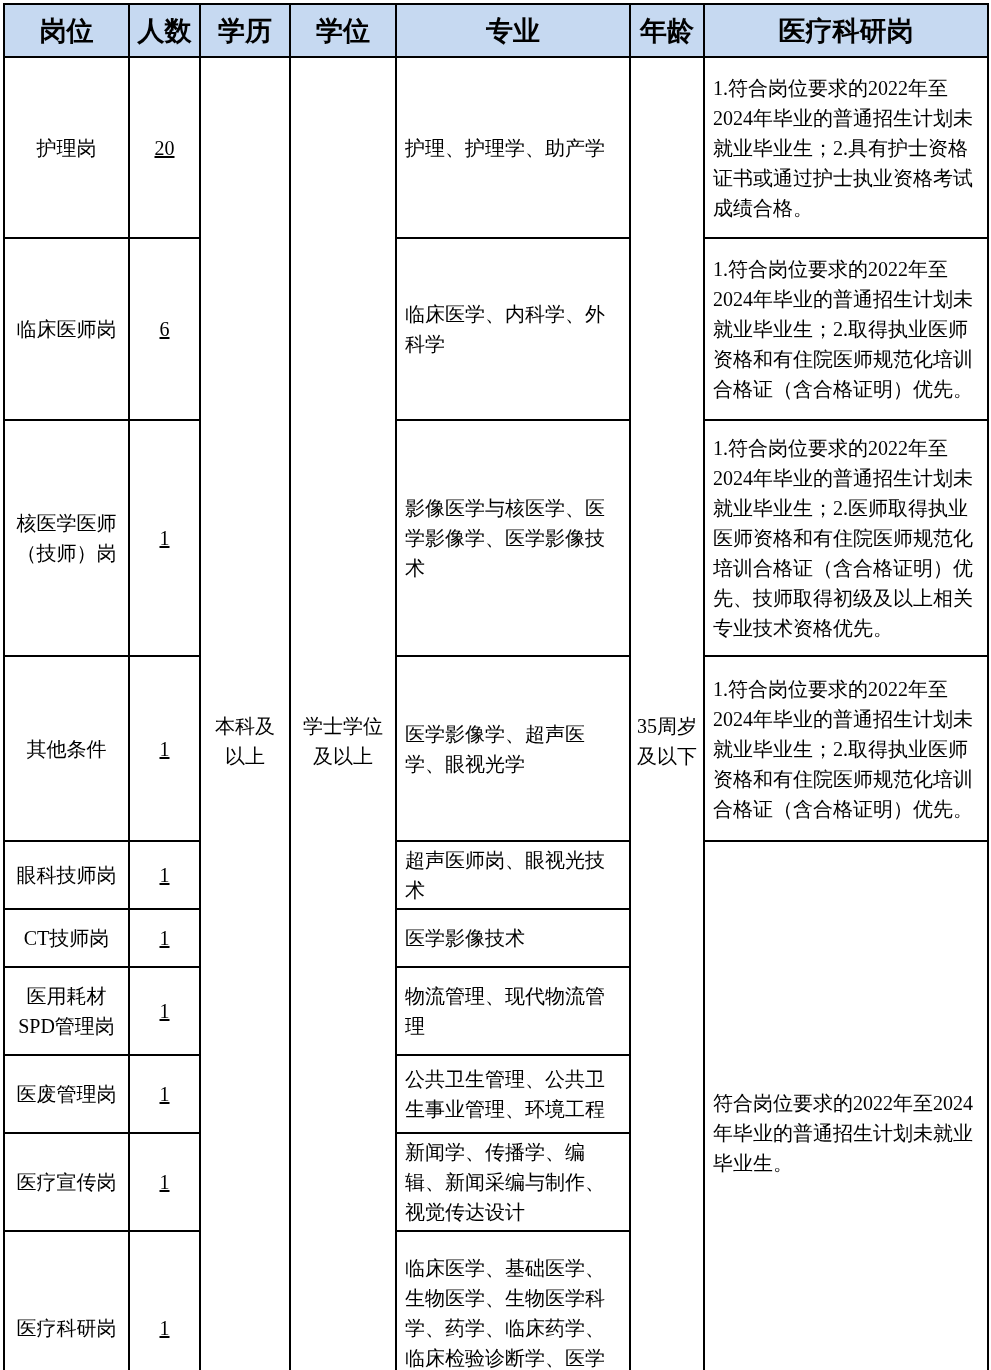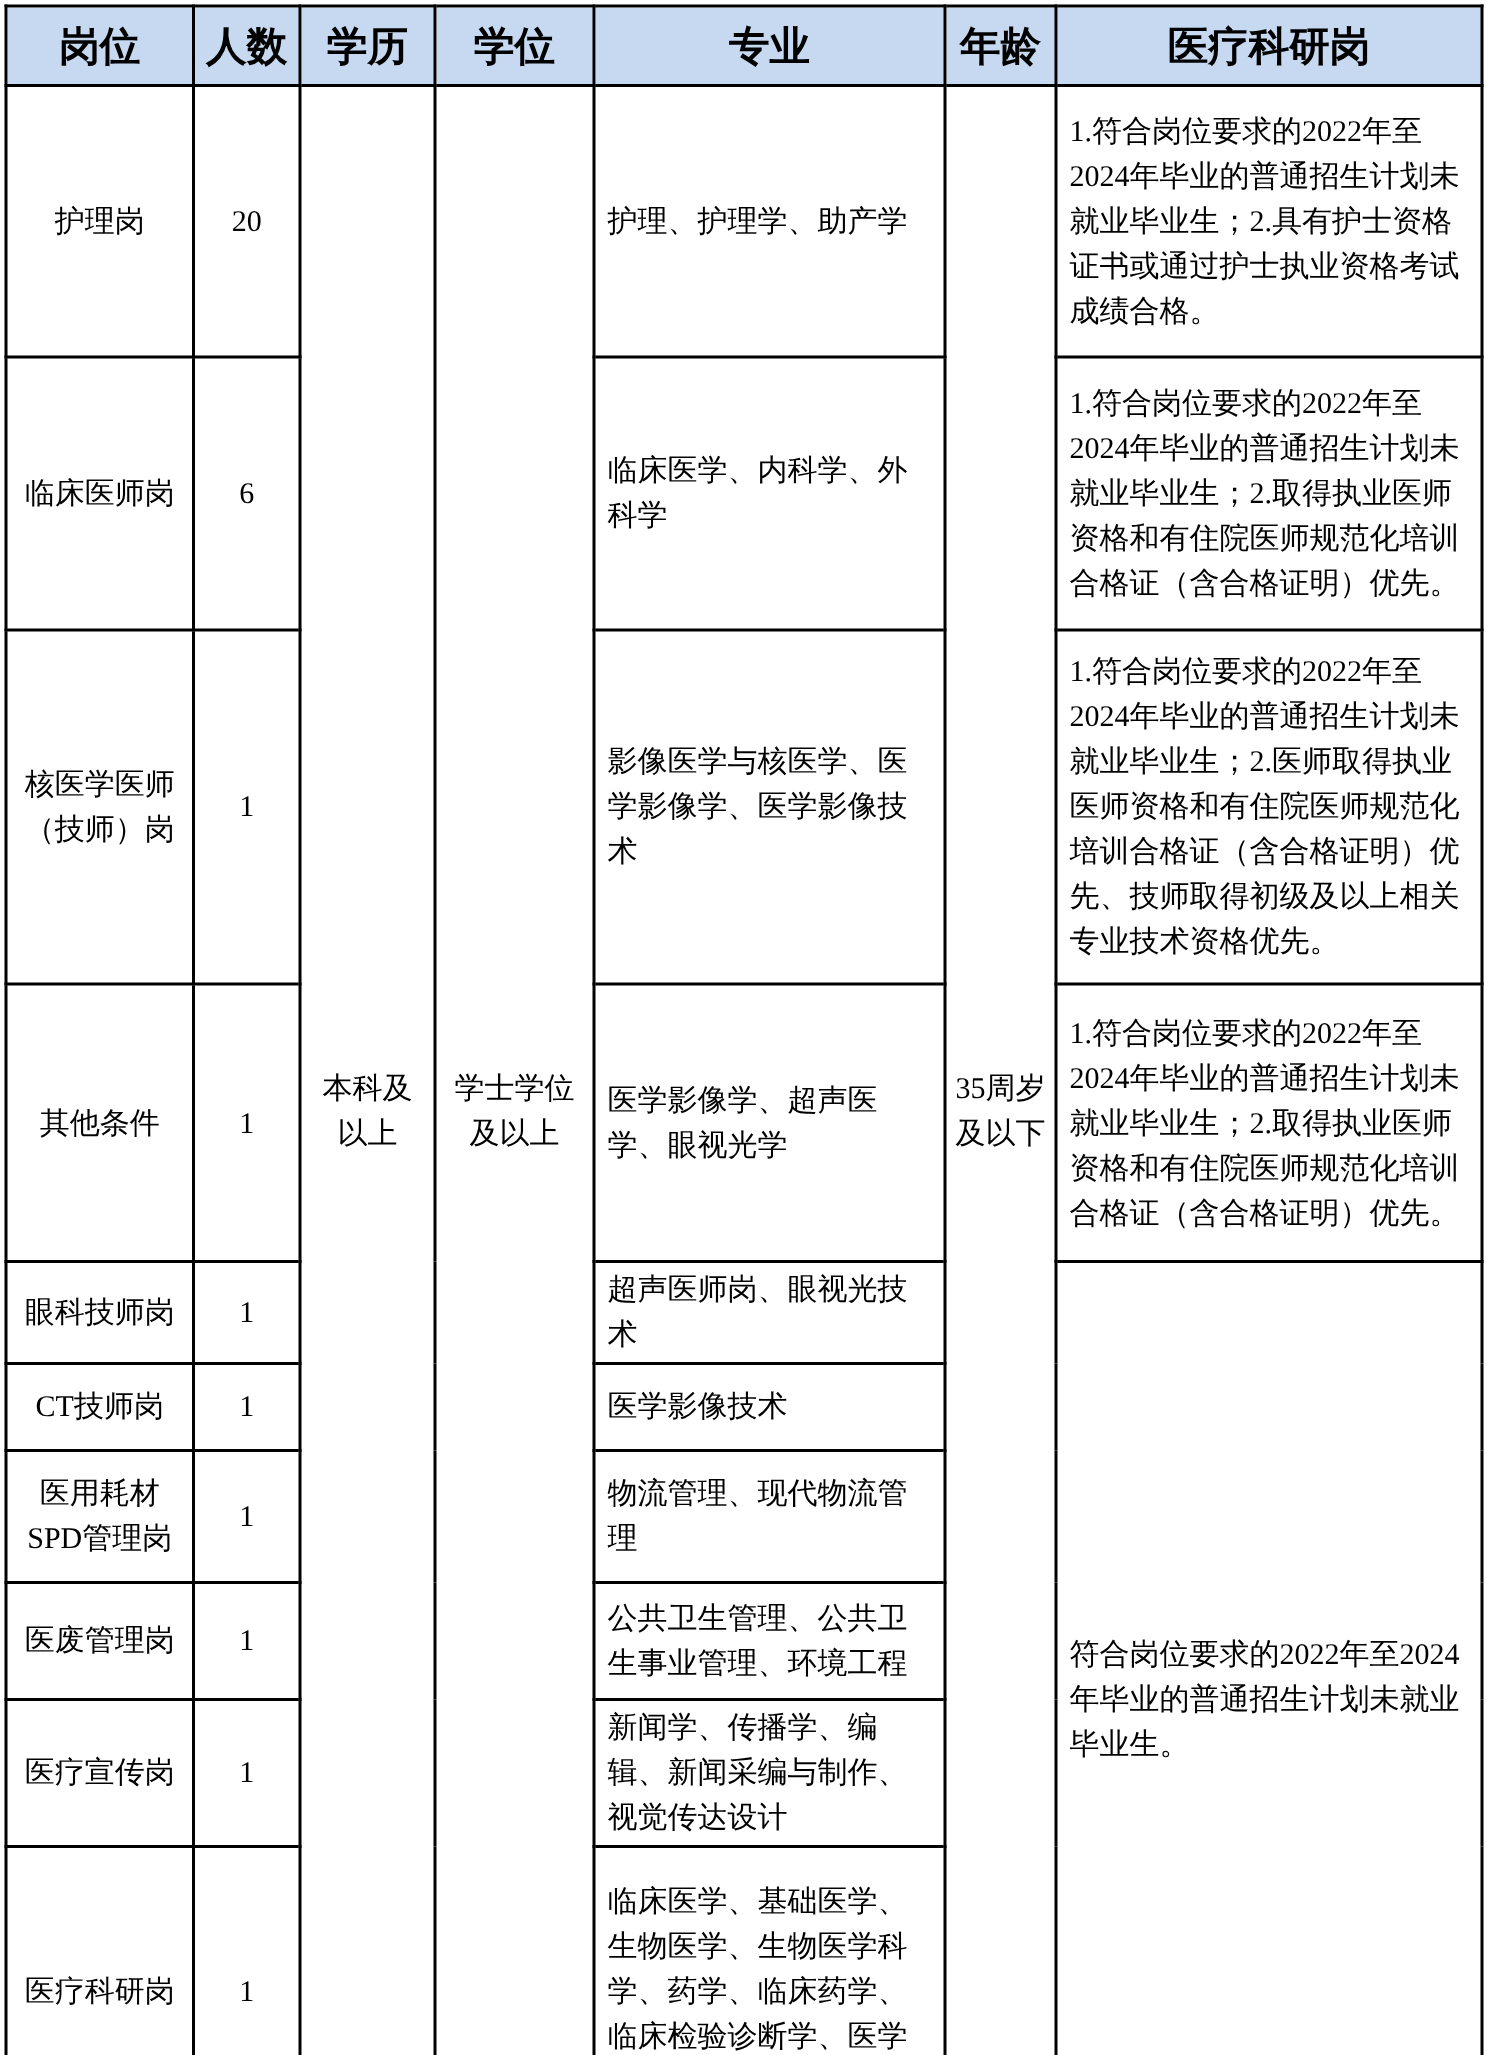--- a/index.html
+++ b/index.html
@@ -42,20 +42,21 @@
   td.c-pos {
     text-align: center;
     vertical-align: middle;
     white-space: pre-line;
     padding: 13px 3px;
   }
   td.c-count {
     text-align: center;
     vertical-align: middle;
     padding: 2px;
+    text-decoration: underline;
   }
   td.c-merge {
     text-align: center;
     vertical-align: middle;
     white-space: pre-line;
     padding: 2px;
   }
   td.c-major {
     text-align: left;
     vertical-align: middle;

